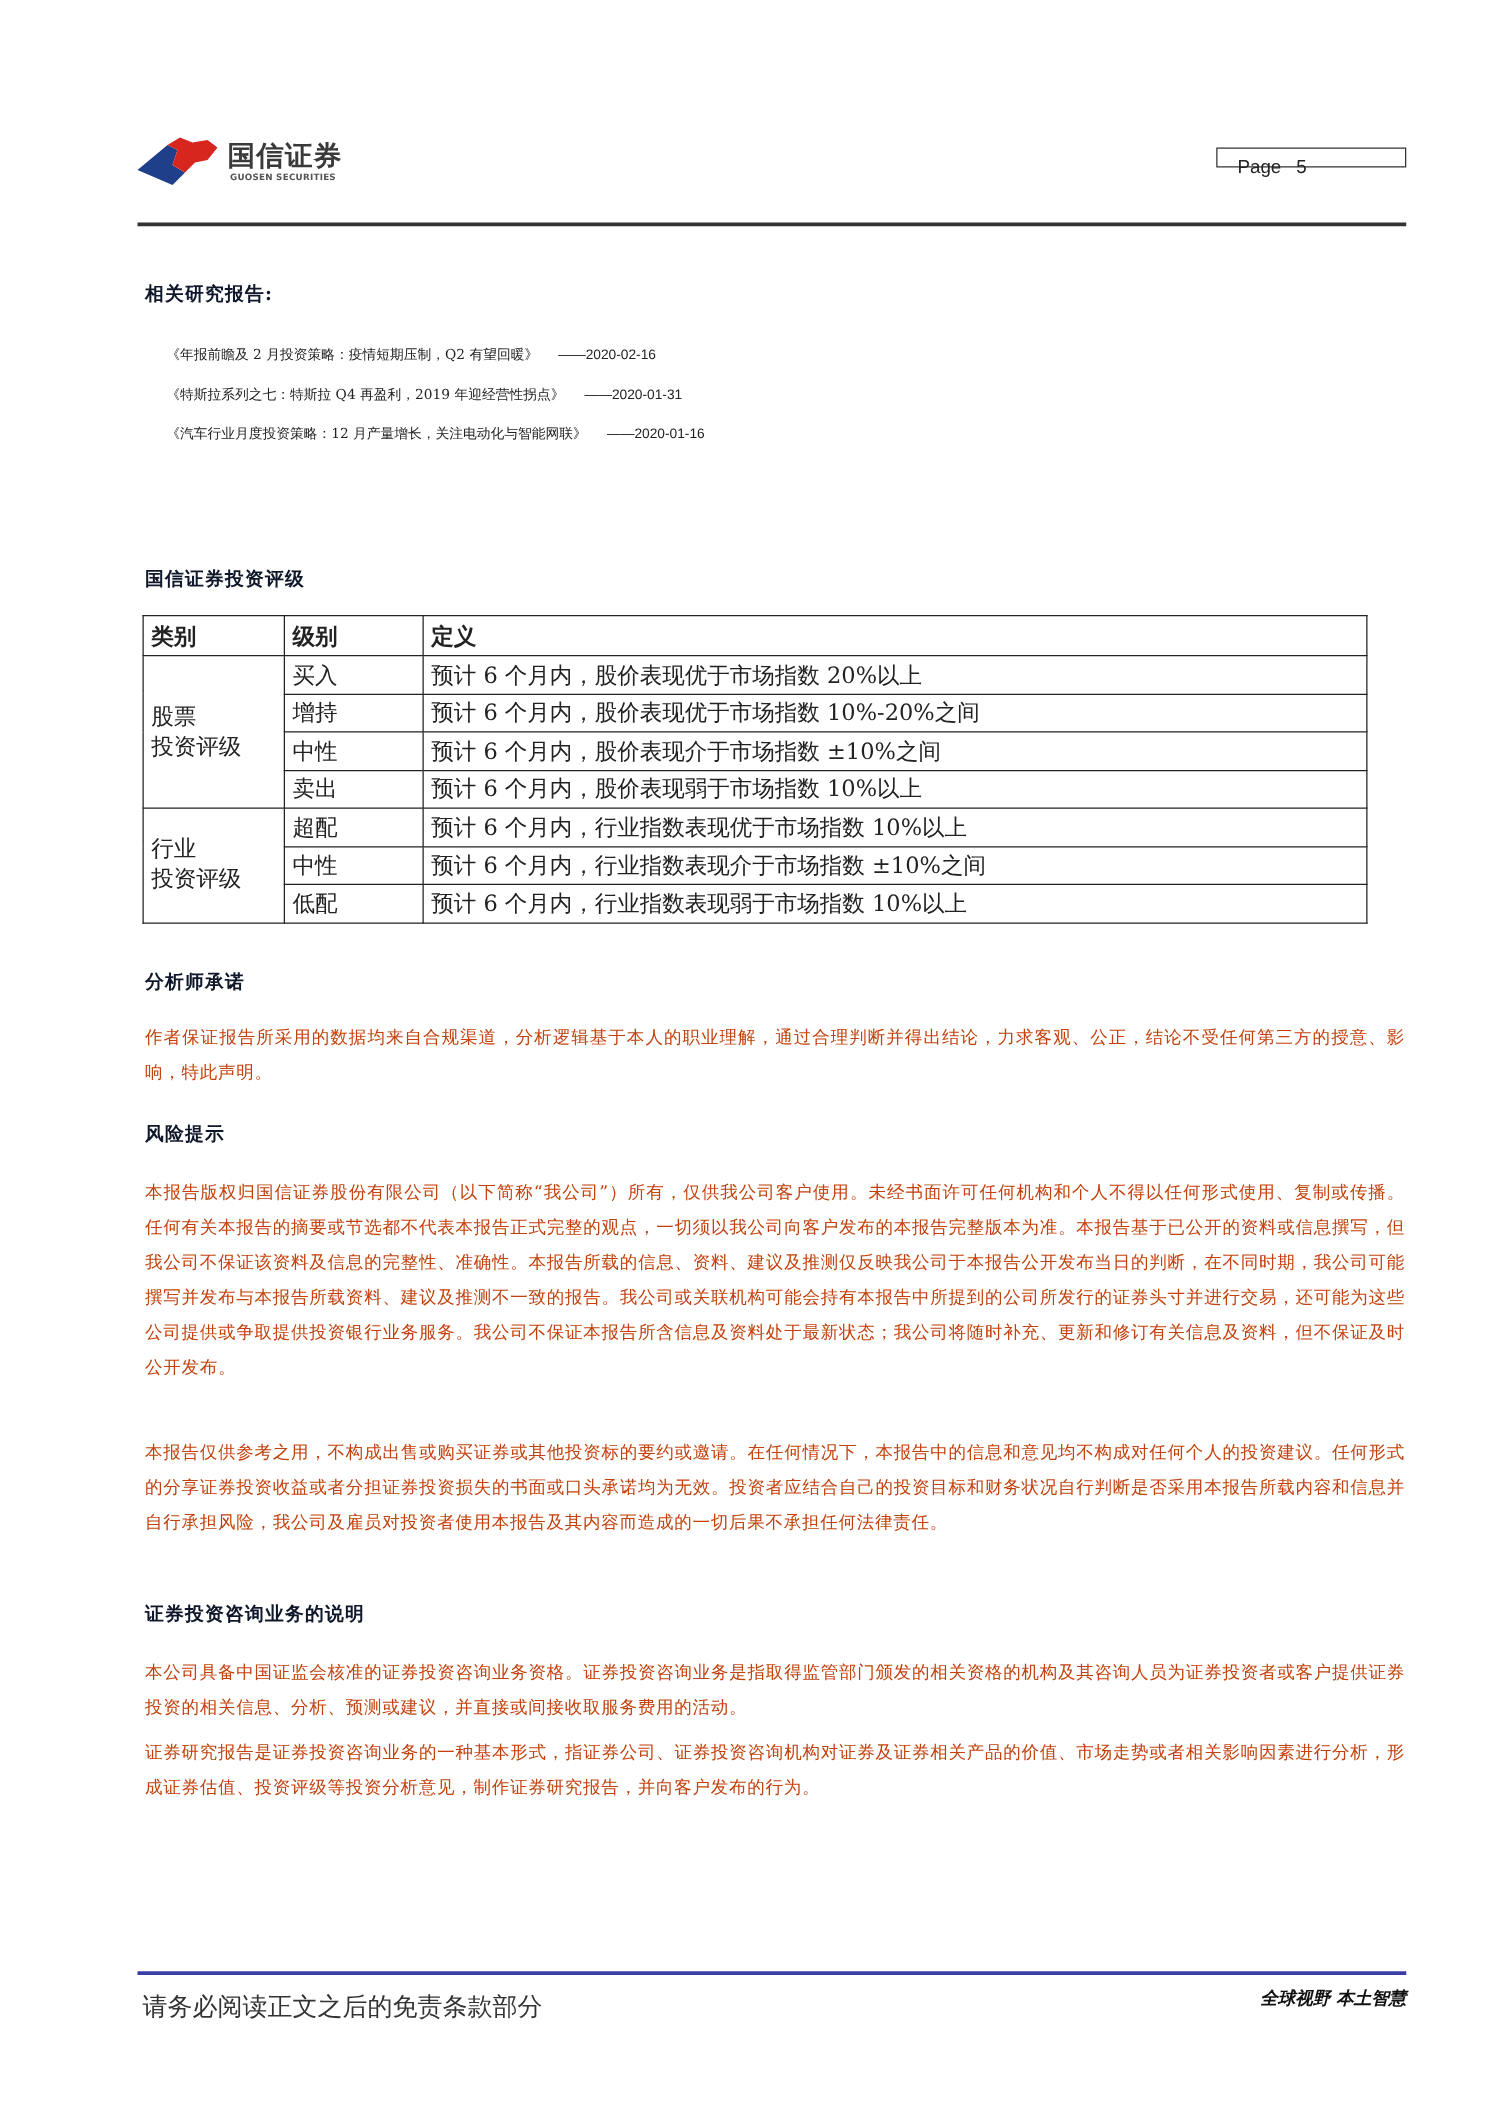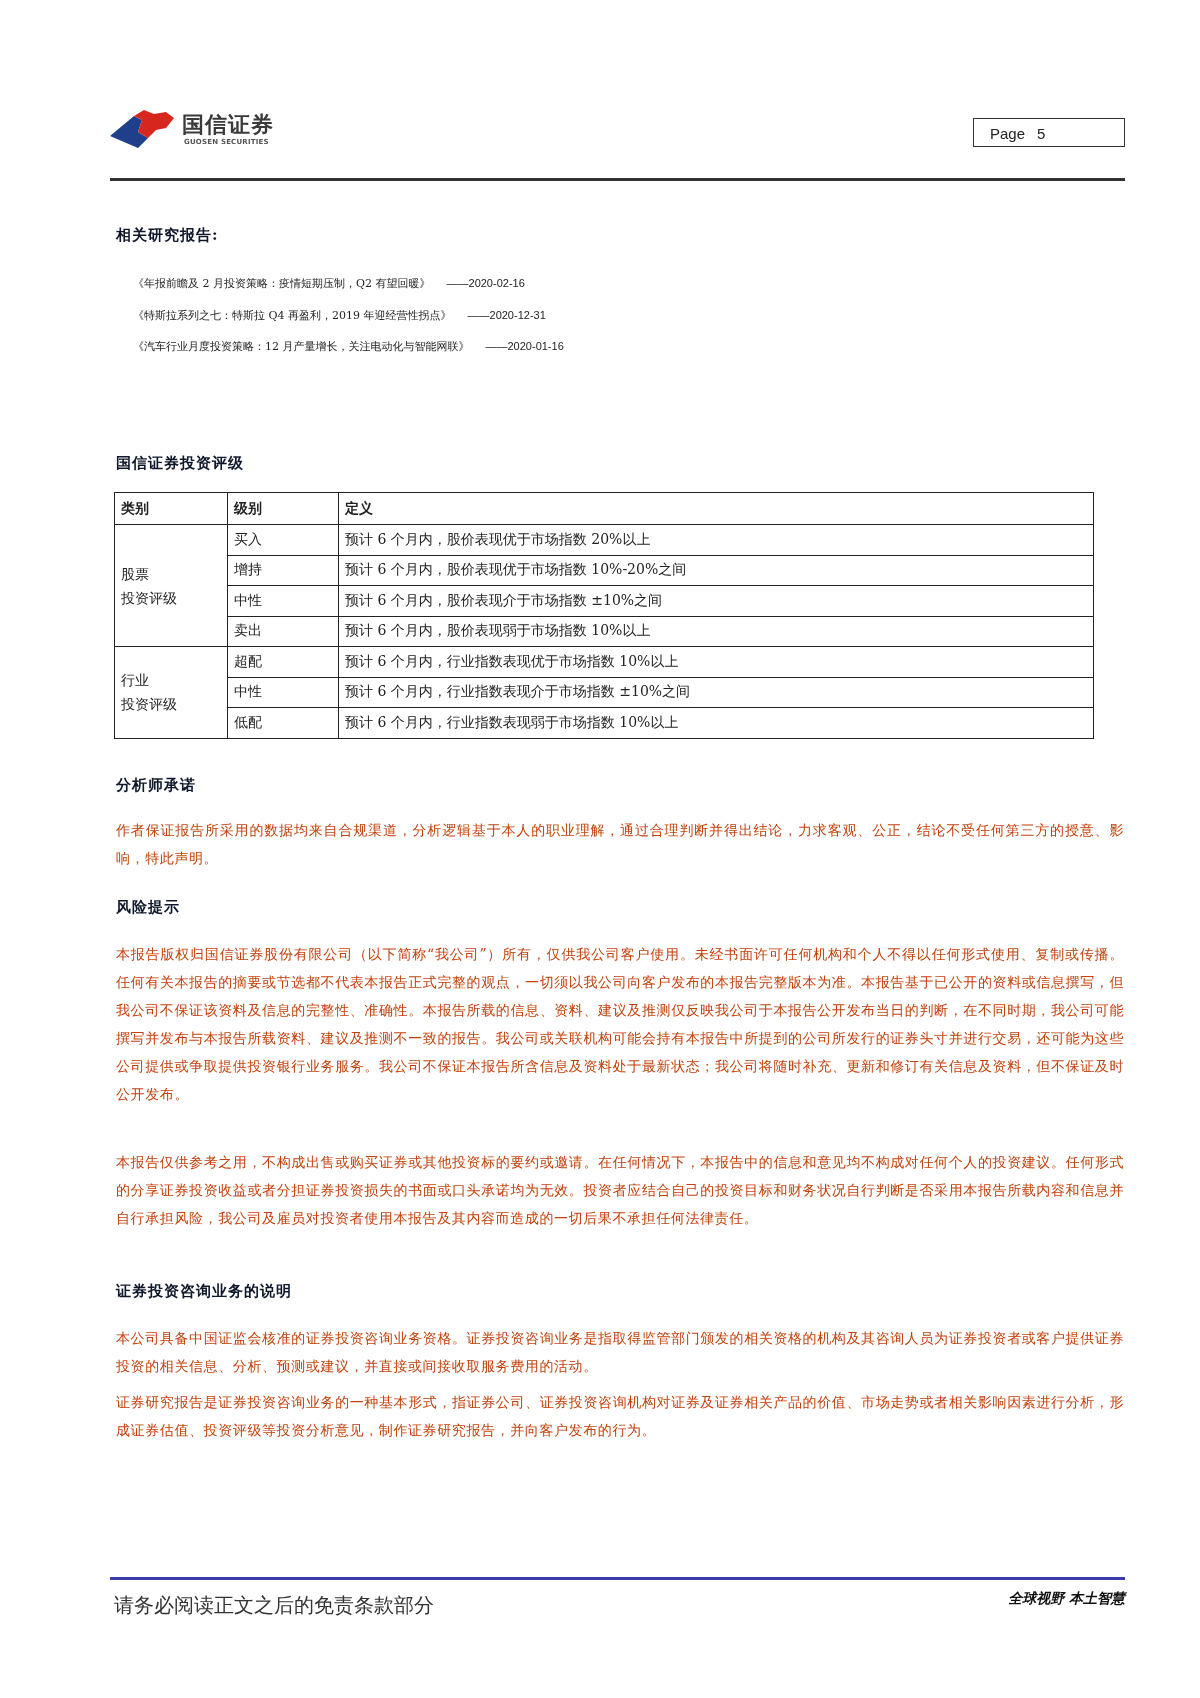--- a/index.html
+++ b/index.html
@@ -6,36 +6,36 @@
     body {
       width: 1200px; height: 1698px; position: relative; overflow: hidden;
       font-family: "DejaVu Serif", "Liberation Serif", serif;
       color: #1a1a1a;
     }
     .header-logo { position: absolute; left: 108px; top: 104px; width: 180px; height: 50px; }
     .logo-mark { position: absolute; left: 0; top: 2px; width: 70px; height: 44px; }
     .logo-cn { position: absolute; left: 74px; top: 6px; font-family: "DejaVu Sans", sans-serif; font-size: 22px; font-weight: bold; color: #3a3a3a; letter-spacing: 1px; }
     .logo-en { position: absolute; left: 76px; top: 34px; font-family: "DejaVu Sans", sans-serif; font-size: 7px; font-weight: bold; color: #555; letter-spacing: 0.2px; }
     .page-box {
-      position: absolute; left: 973px; top: 118px; width: 152px; height: 29px;
+      position: absolute; left: 973px; top: 118px; width: 152px; height: 16px;
       border: 1.5px solid #333; box-sizing: border-box;
       font-family: "Liberation Sans", sans-serif; font-size: 15px; color: #222;
       padding: 6px 0 0 16px;
     }
     .page-box .num { margin-left: 12px; }
     .top-rule { position: absolute; left: 110px; top: 178px; width: 1015px; height: 3px; background: #333; }
 
     .h-sec { position: absolute; left: 116px; font-weight: bold; font-size: 15px; color: #0f172a; letter-spacing: 1px; }
     .rel-list { position: absolute; left: 133px; top: 268px; }
     .rel-item { font-size: 11px; height: 31.5px; line-height: 31.5px; white-space: nowrap; color: #222; }
     .rel-item .date { font-family: "Liberation Sans", sans-serif; margin-left: 16px; }
 
     table.rating {
       position: absolute; left: 114px; top: 492px; width: 980px;
-      border-collapse: collapse; font-size: 14px; color: #222;
+      border-collapse: collapse; font-size: 18px; color: #222;
     }
     table.rating td, table.rating th {
       border: 1.5px solid #222; padding: 0 6px; height: 29.5px; text-align: left; vertical-align: middle;
     }
     table.rating th { font-weight: bold; height: 31px; }
     table.rating td.cat { vertical-align: middle; line-height: 24px; }
     .col1 { width: 100px; }
     .col2 { width: 98px; }
 
     .para { position: absolute; left: 116px; width: 1008px; font-size: 14px; line-height: 28px; color: #c2410c; text-align: justify; letter-spacing: 0.6px; }
@@ -60,21 +60,21 @@
   <span>Page</span><span class="num">5</span>
 </div>
 <div class="top-rule"></div>
 
 <div class="h-sec" style="top:226px;">相关研究报告:</div>
 <div class="rel-list">
   <div class="rel-item">
     <span>《年报前瞻及 2 月投资策略：疫情短期压制，Q2 有望回暖》</span><span class="date">——2020-02-16</span>
   </div>
   <div class="rel-item">
-    <span>《特斯拉系列之七：特斯拉 Q4 再盈利，2019 年迎经营性拐点》</span><span class="date">——2020-12-31</span>
+    <span>《特斯拉系列之七：特斯拉 Q4 再盈利，2019 年迎经营性拐点》</span><span class="date">——2020-01-31</span>
   </div>
   <div class="rel-item">
     <span>《汽车行业月度投资策略：12 月产量增长，关注电动化与智能网联》</span><span class="date">——2020-01-16</span>
   </div>
 </div>
 
 <div class="h-sec" style="top:454px;">国信证券投资评级</div>
 <table class="rating">
   <tbody>
       <tr>

